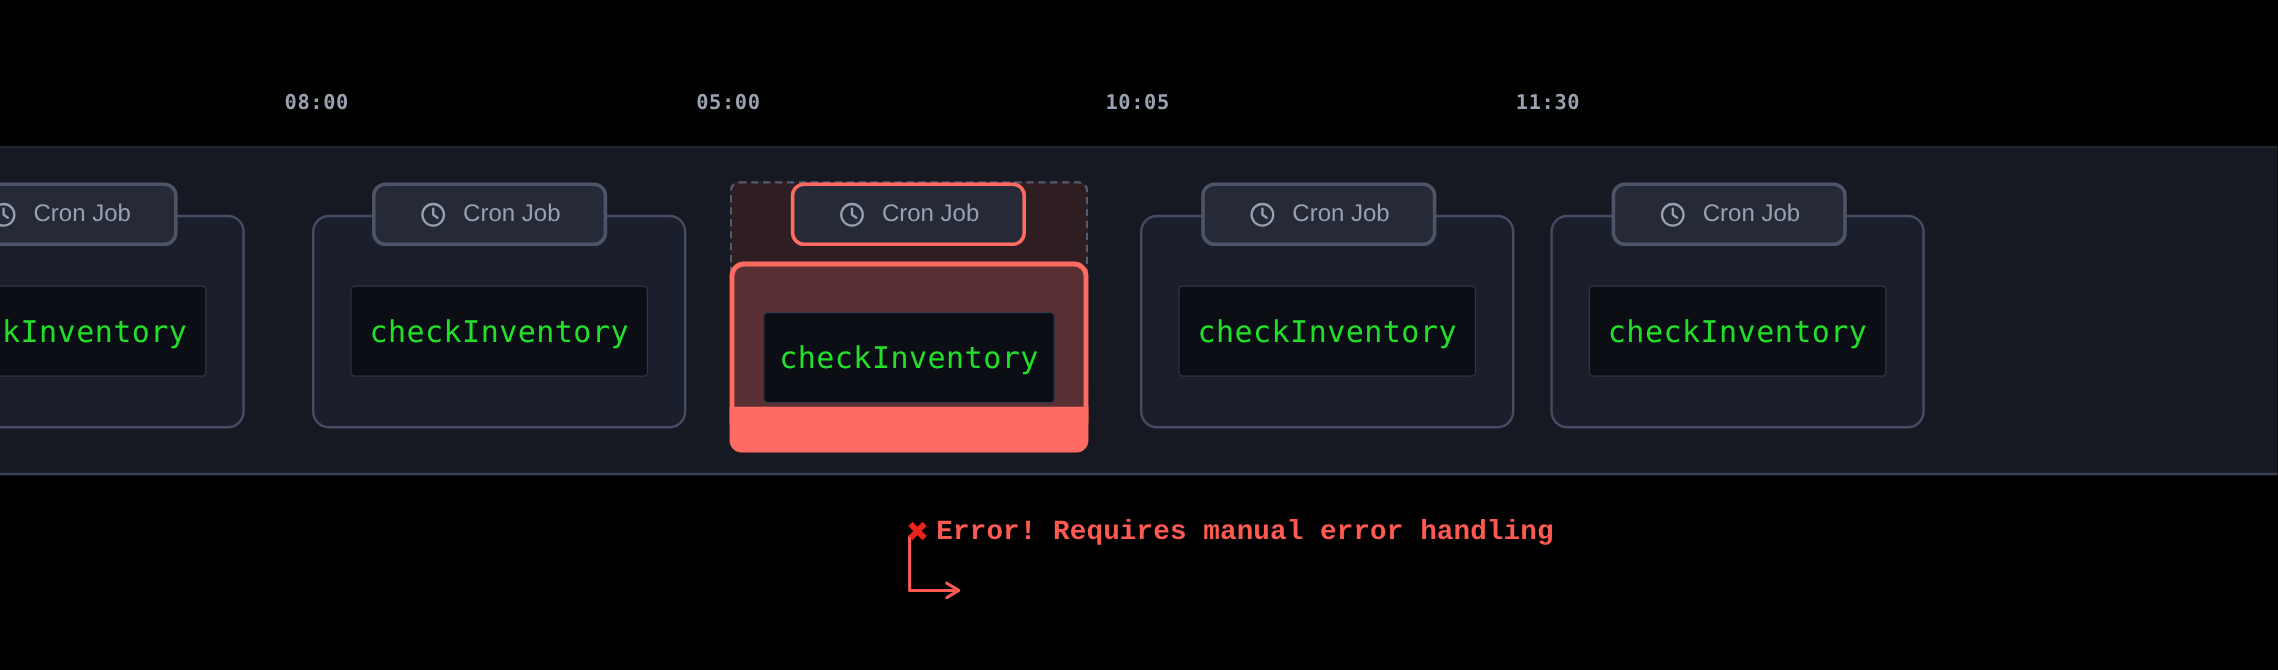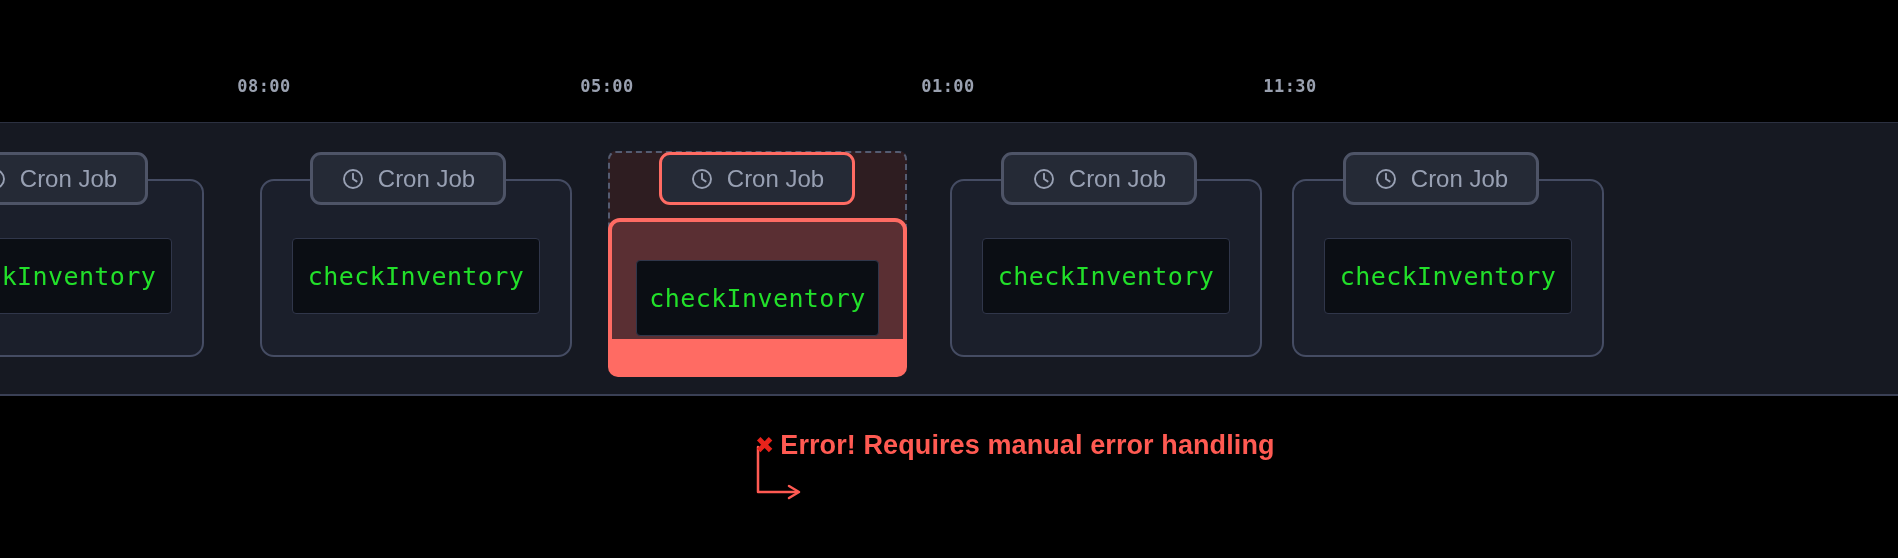--- a/index.html
+++ b/index.html
@@ -95,21 +95,21 @@
     border-radius: 11px;
     display: flex;
     align-items: center;
     justify-content: center;
     gap: 13px;
     z-index: 5;
   }
 
   .cron-badge .badge-label {
     font-family: "Liberation Sans", sans-serif;
-    font-size: 24px;
+    font-size: 20px;
     color: #98a0b3;
     white-space: nowrap;
   }
 
   .clock-icon { display: block; flex: 0 0 auto; }
 
   
   .err-dashed {
     position: absolute;
     top: 28px;            
@@ -169,22 +169,22 @@
   .error-annotation {
     position: absolute;
     left: 755px;
     top: 430px;
     display: flex;
     align-items: center;
     z-index: 10;
   }
 
   .error-text {
-    font-family: Liberation Sans, sans-serif;
-    font-size: 27px;
+    font-family: Liberation Mono, monospace;
+    font-size: 23px;
     font-weight: 700;
     color: #ff5a52;
     white-space: nowrap;
     letter-spacing: 0.1px;
   }
 
   .error-cross {
     font-size: 23px;
     color: #e8231b;
     margin-right: 6px;
@@ -193,21 +193,21 @@
 
   .elbow-arrow { position: absolute; left: 0; top: 0; }
 </style>
 </head>
 <body>
 
 <div class="timeline-ruler">
   <div id="tick-host">
       <div class="tick-label" style="left: 264px;">08:00</div>
       <div class="tick-label" style="left: 607px;">05:00</div>
-      <div class="tick-label" style="left: 948px;">01:00</div>
+      <div class="tick-label" style="left: 948px;">10:05</div>
       <div class="tick-label" style="left: 1290px;">11:30</div>
     </div>
 </div>
 
 <div class="lane-band">
   <div id="lane-host">
       <div class="job-card" style="left: -108px;">
         <div class="code-box">
           <span class="code-text">checkInventory</span>
         </div>

